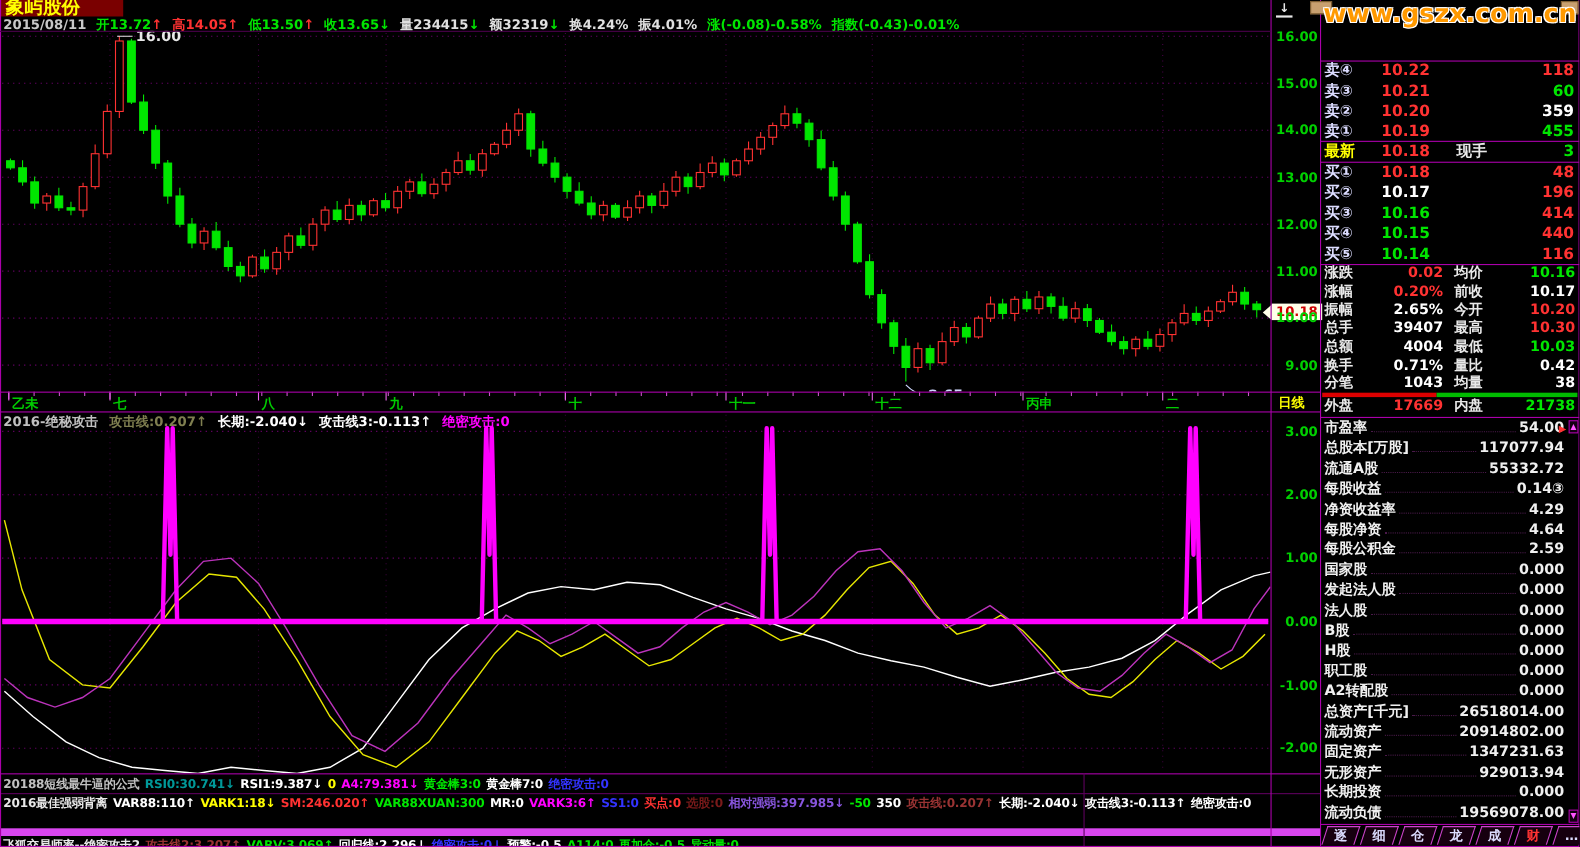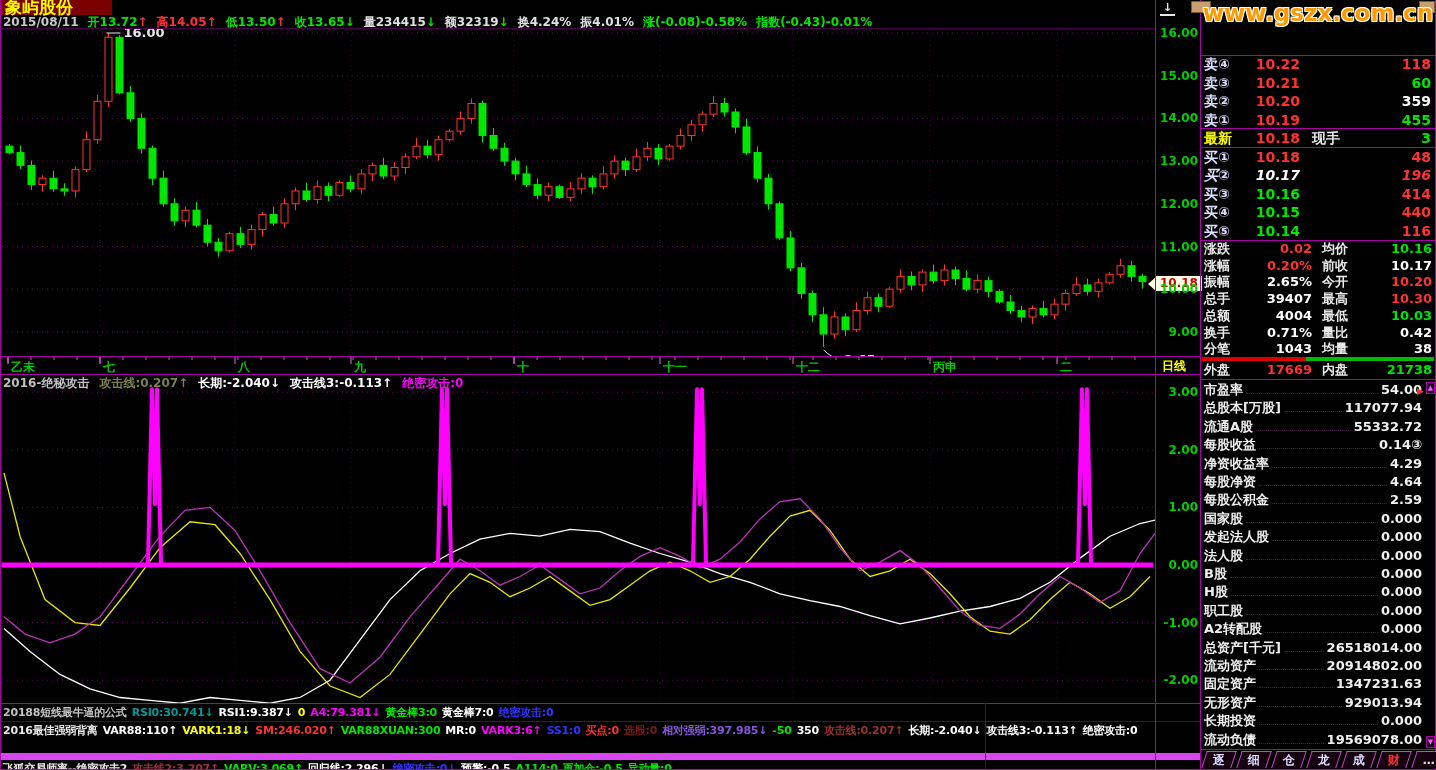--- a/index.html
+++ b/index.html
@@ -36,21 +36,21 @@
   
   .status-line { position:absolute; left:0; width:1200px; height:17px; overflow:hidden; }
   .status-inner { display:flex; gap:5px; padding-left:3px; font-size:11px; font-weight:bold;
     line-height:17px; white-space:nowrap; letter-spacing:-0.2px; }
   
   #sidebar { left:1200px; top:0; width:236px; height:755px; }
   .q-row { position:absolute; left:0; width:236px; height:18.5px; display:flex;
     font-size:14px; font-weight:bold; line-height:18.5px; }
   .q-label { width:42px; padding-left:4px; color:#dcdcff; }
   .q-price { width:58px; text-align:right; }
-  .q-hand-label { width:62px; padding-left:12px; color:#e8e8e8; }
+  .q-hand-label { width:62px; padding-left:12px; color:#e8e8e8;margin-left:12px; }
   .q-vol { flex:1; text-align:right; padding-right:5px; }
   .s-row { position:absolute; left:0; width:236px; height:16.7px; display:flex;
     font-size:13px; font-weight:bold; line-height:16.7px; }
   .s-ll { width:36px; padding-left:4px; color:#e8e8e8; }
   .s-lv { width:76px; text-align:right; }
   .s-rl { width:40px; padding-left:10px; color:#e8e8e8; }
   .s-rv { flex:1; text-align:right; padding-right:4px; }
   .f-row { position:absolute; left:0; width:228px; height:18.4px; display:flex; align-items:baseline;
     font-size:13px; font-weight:bold; line-height:18.4px; }
   .f-label { padding-left:4px; color:#f0f0f0; white-space:nowrap; }
@@ -541,21 +541,21 @@
           <span class="q-label" style="color: rgb(255, 255, 0);">最新</span>
           <span class="q-price" style="color: rgb(255, 50, 50);">10.18</span>
           <span class="q-hand-label">现手</span>
           <span class="q-vol" style="color: rgb(0, 230, 0);">3</span>
         </div>
         <div class="q-row" style="top: 147.5px;">
           <span class="q-label">买①</span>
           <span class="q-price" style="color: rgb(255, 50, 50);">10.18</span>
           <span class="q-vol" style="color: rgb(255, 50, 50);">48</span>
         </div>
-        <div class="q-row" style="top: 166px; font-style: italic;">
+        <div class="q-row" style="top: 166px;">
           <span class="q-label">买②</span>
           <span class="q-price" style="color: rgb(255, 255, 255);">10.17</span>
           <span class="q-vol" style="color: rgb(255, 50, 50);">196</span>
         </div>
         <div class="q-row" style="top: 184.5px;">
           <span class="q-label">买③</span>
           <span class="q-price" style="color: rgb(0, 230, 0);">10.16</span>
           <span class="q-vol" style="color: rgb(255, 50, 50);">414</span>
         </div>
         <div class="q-row" style="top: 203px;">

